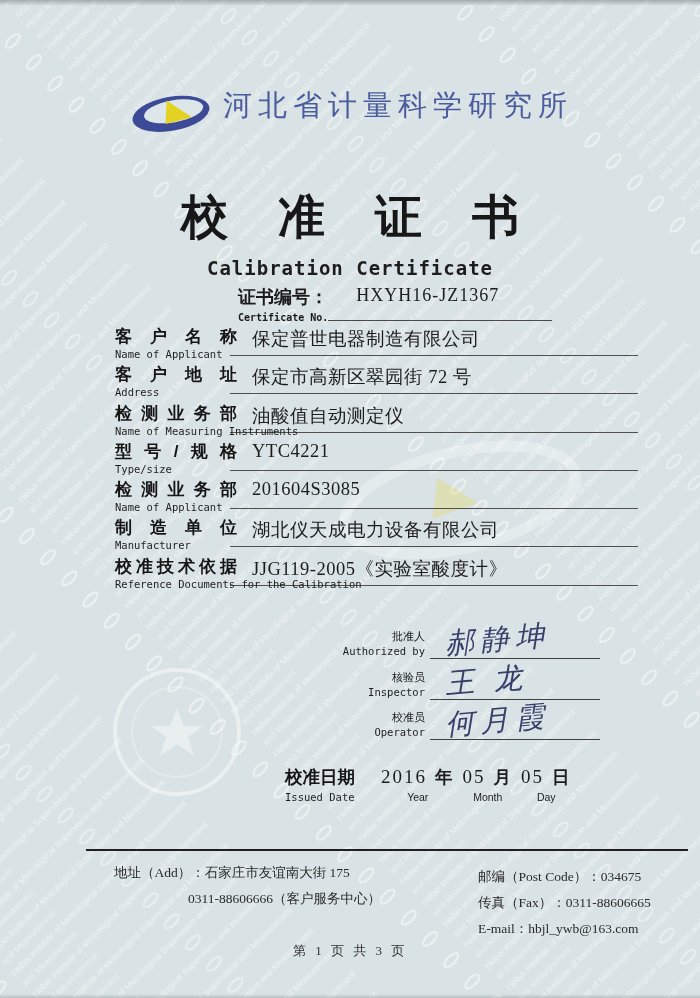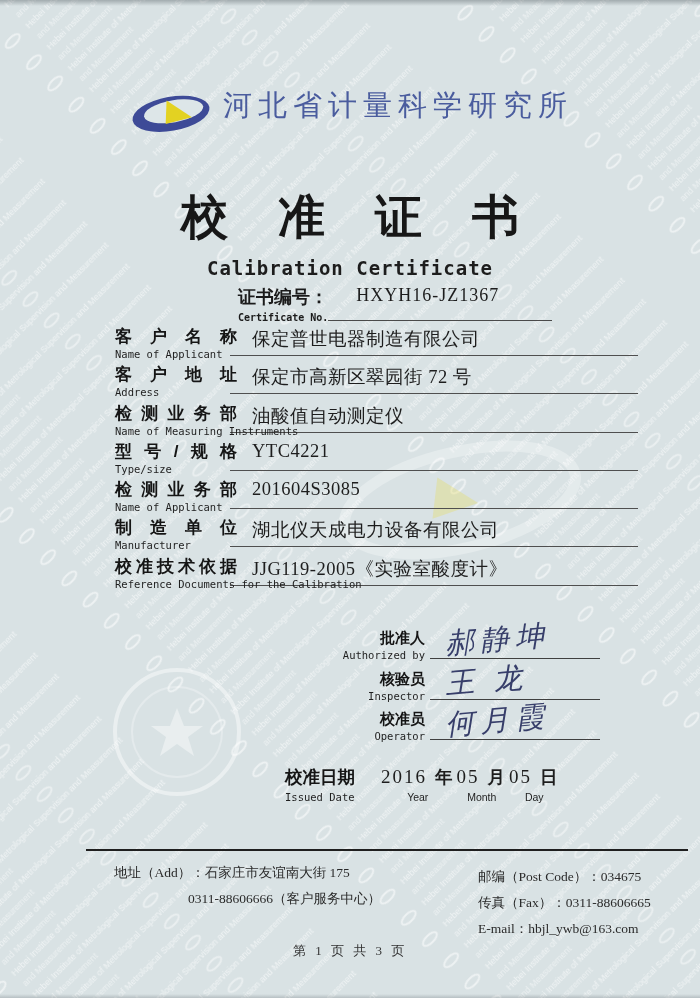--- a/index.html
+++ b/index.html
@@ -40,32 +40,32 @@
             font-weight:bold;font-size:17px;color:#151515;text-align:justify;text-align-last:justify;}
   .frow .en{position:absolute;left:115px;top:23px;font-family:"DejaVu Sans Mono",monospace;
             font-size:10.5px;color:#1e1e1e;white-space:nowrap;}
   .frow .val{position:absolute;left:252px;top:1px;font-size:18.5px;color:#1d1d1d;letter-spacing:.5px;white-space:nowrap;}
   .frow .uline{position:absolute;left:230px;width:408px;top:30px;border-bottom:1.4px solid #4f4f4f;}
 
   
   .sigs{top:629px;left:280px;width:330px;}
   .sigrow{position:relative;height:40.5px;}
   .sigrow .lab{position:absolute;right:185px;top:0;text-align:right;white-space:nowrap;}
-  .sigrow .lab .zh{font-family:"Liberation Sans",sans-serif;font-weight:bold;font-size:15px;color:#151515;}
+  .sigrow .lab .zh{font-family:"Liberation Sans",sans-serif;font-weight:normal;font-size:11px;color:#151515;}
   .sigrow .lab .en{font-family:"DejaVu Sans Mono",monospace;font-size:10.5px;color:#1e1e1e;margin-top:1px;}
   .sigrow .sline{position:absolute;left:150px;width:170px;top:29px;border-bottom:1.5px solid #3f3f3f;}
   .sigrow .ink{position:absolute;left:165px;top:-9px;font-size:29px;color:#2a3160;
                font-style:italic;transform:rotate(-5deg);letter-spacing:6px;white-space:nowrap;opacity:.92;}
 
   
   .daterow{top:765px;left:285px;display:flex;gap:26px;}
   .date-lab{text-align:left;}
   .date-lab .zh{font-family:"Liberation Sans",sans-serif;font-weight:bold;font-size:17.5px;color:#151515;}
   .date-lab .en{font-family:"DejaVu Sans Mono",monospace;font-size:10.5px;color:#1e1e1e;margin-top:2px;}
-  .date-vals{display:flex;gap:2px;}
+  .date-vals{display:flex;gap:8px;}
   .dgroup{text-align:center;}
   .dgroup .num{font-size:19px;color:#1d1d1d;letter-spacing:2px;}
   .dgroup .num b{font-family:"Liberation Sans",sans-serif;font-size:17.5px;font-weight:bold;margin-left:8px;}
   .dgroup .sub{font-family:Liberation Sans, sans-serif;font-size:10.5px;color:#1e1e1e;margin-top:2px;}
 
   
   .sepline{top:849px;left:86px;width:602px;border-bottom:2px solid #1f1f1f;}
   .contact{top:860px;left:0;width:700px;font-size:13.5px;color:#2a2a2a;}
   .contact .col-l{position:absolute;left:114px;top:0;line-height:26px;white-space:nowrap;}
   .contact .col-r{position:absolute;left:478px;top:4px;line-height:26px;white-space:nowrap;}

